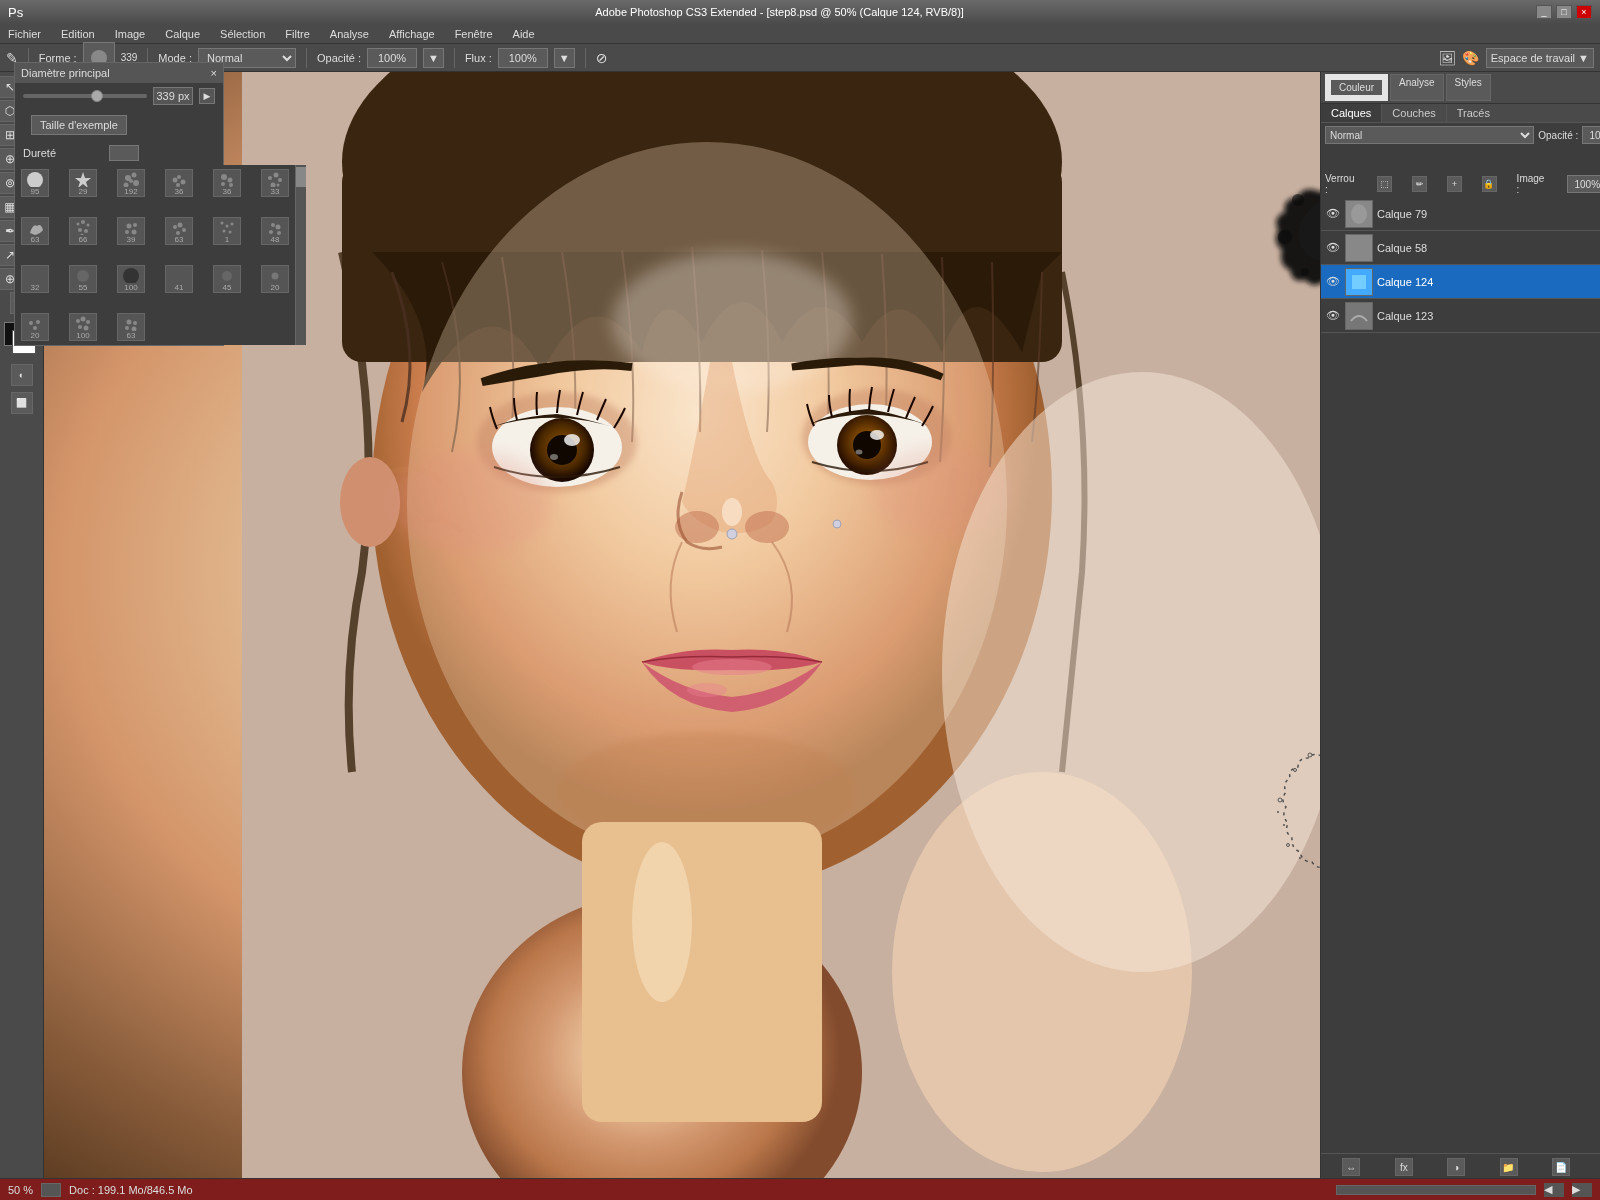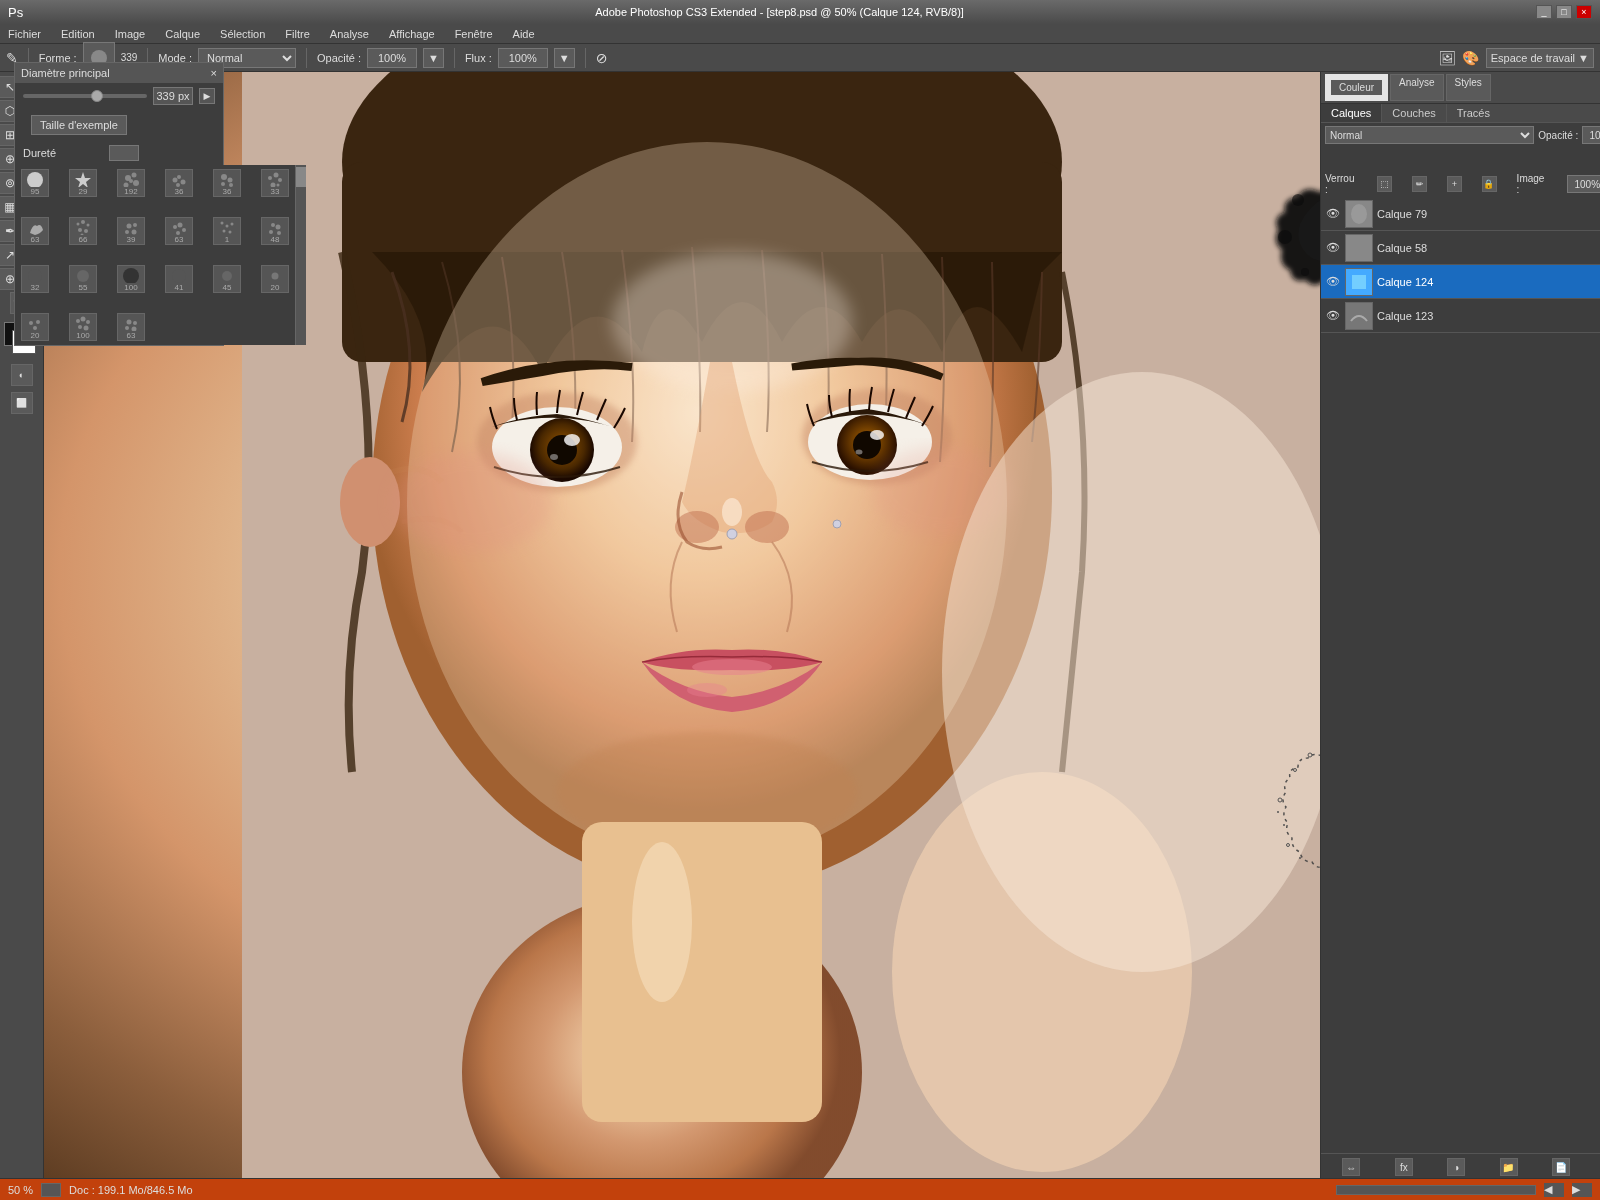--- a/index.html
+++ b/index.html
@@ -110,21 +110,21 @@
     .layer-eye { width: 16px; height: 16px; font-size: 11px; display: flex; align-items: center; justify-content: center; }
     .layer-thumb { width: 28px; height: 28px; background: #888; border: 1px solid #666; display: flex; align-items: center; justify-content: center; }
     .layer-name { font-size: 11px; color: #ddd; flex: 1; }
     .layer-row.active .layer-name { color: #fff; }
     #layers-footer { display: flex; align-items: center; justify-content: space-around; padding: 4px; background: #3d3d3d; border-top: 1px solid #555; }
     .layers-footer-btn { width: 18px; height: 18px; background: #5a5a5a; border: 1px solid #666; display: flex; align-items: center; justify-content: center; font-size: 10px; cursor: pointer; color: #ddd; }
 
     
     #statusbar {
       position: absolute; bottom: 0; left: 0; right: 0; height: 22px;
-      background: #c2410c; border-top: 1px solid #333;
+      background: #7f1d1d; border-top: 1px solid #333;
       display: flex; align-items: center; padding: 0 8px; gap: 8px; font-size: 11px; color: #ddd;
     }
 
     
     #brush-preview-canvas {
       position: absolute; top: 100px; right: 220px;
       width: 120px; height: 120px;
     }
 
     

